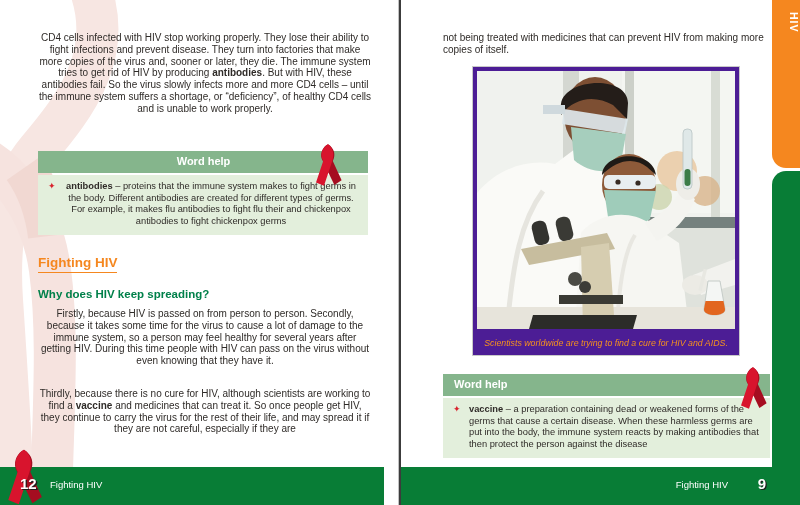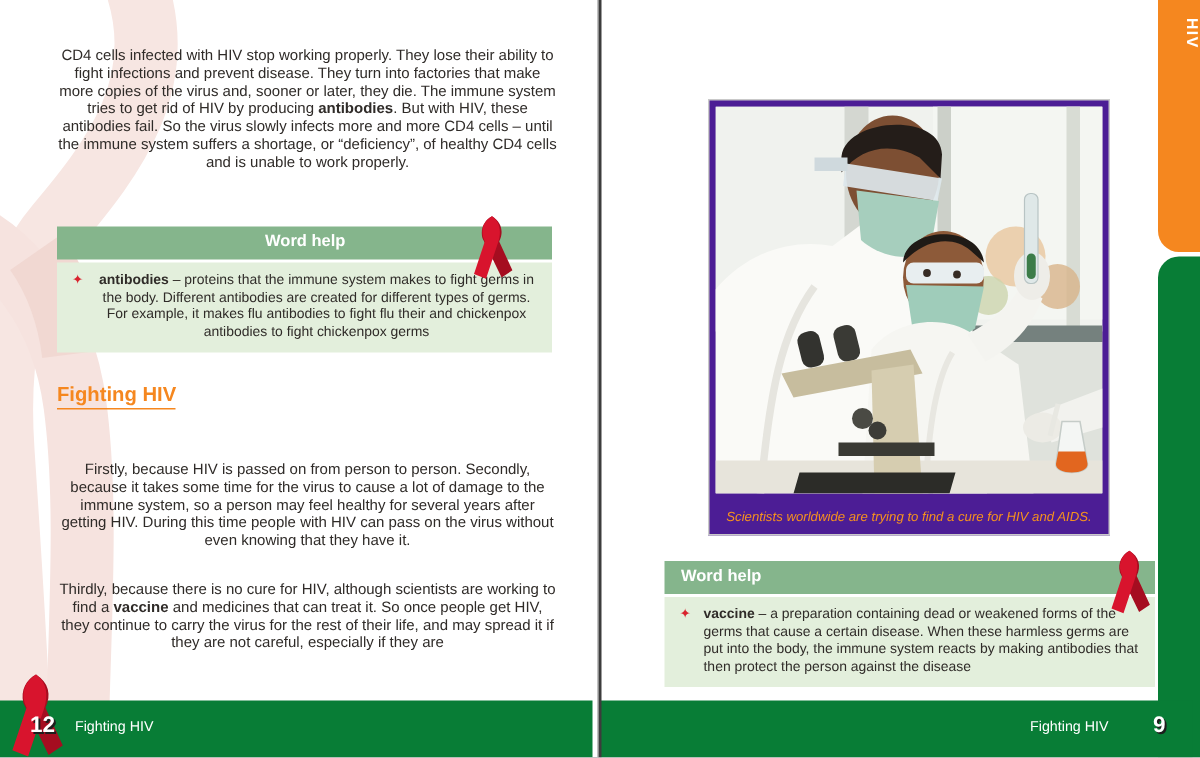--- a/index.html
+++ b/index.html
@@ -55,21 +55,21 @@
   #orange-tab{position:absolute;right:0;top:0;width:28px;height:168px;background:var(--orange-accent);z-index:2;border-bottom-left-radius:14px;}
   #hiv-tab-label{position:absolute;top:12px;left:0;width:100%;text-align:center;writing-mode:vertical-rl;color:#fff;font-weight:bold;font-size:10.5px;letter-spacing:1px;}
   #white-content{position:absolute;left:0;top:0;width:372px;height:467px;background:#fff;border-bottom-right-radius:32px;z-index:2;}
   #r-par1{position:absolute;left:43px;top:32px;width:322px;font-size:10px;line-height:11.8px;}
 
   
   #photo-card{position:absolute;left:72px;top:66px;width:268px;background:#4c1d95;border:1px solid #c9c9c9;padding:4px 4px 0 4px;}
   #photo-caption{font-size:8.8px;font-style:italic;color:var(--caption-orange);text-align:center;padding:5px 0 7px 0;}
 
   
-  .footer-bar{position:absolute;left:0;right:5px;bottom:0;height:38px;background:var(--green-bar);z-index:5;color:#fff;}
+  .footer-bar{position:absolute;left:0;right:16px;bottom:0;height:38px;background:var(--green-bar);z-index:5;color:#fff;}
   .footer-label{position:absolute;top:12px;font-size:9.5px;color:#fff;}
   .page-number{position:absolute;top:8px;font-size:15px;font-weight:bold;color:#fff;text-shadow:1.3px 1.3px 0 #1d1d1d;}
   #footer-left .page-number{left:20px;}
   #footer-left .footer-label{left:50px;}
   #footer-right .footer-label{right:56px;}
   #footer-right .page-number{right:18px;}
   #footer-ribbon{position:absolute;left:3px;top:-20px;}
 
   .bold{font-weight:bold;}
 </style>
@@ -94,20 +94,21 @@
         <span class="wordhelp-bullet">✦</span>
         <span><span class="bold">antibodies</span><span> – proteins that the immune system makes to fight germs in the body. Different antibodies are created for different types of germs. For example, it makes flu antibodies to fight flu their and chickenpox antibodies to fight chickenpox germs</span></span>
       </div>
       <svg class="wordhelp-ribbon" width="32" height="46" viewBox="0 0 40 56">
         <path d="M20 2 C28 7 30 15 26 23 L37 47 L28 53 L12 20 C10 12 14 5 20 2Z" fill="#a50d20"></path>
         <path d="M20 2 C12 7 10 15 14 23 L5 50 L15 54 L25 24 C28 15 27 7 20 2Z" fill="#d8142d"></path>
       </svg>
     </div>
 
     <h2 class="section-heading">Fighting HIV</h2>
+    <h3 class="sub-heading">Why does HIV keep spreading?</h3>
 
     <p class="body-par" id="l-par2">Firstly, because HIV is passed on from person to person. Secondly, because it takes some time for the virus to cause a lot of damage to the immune system, so a person may feel healthy for several years after getting HIV. During this time people with HIV can pass on the virus without even knowing that they have it.</p>
     <p class="body-par" id="l-par3"><span>Thirdly, because there is no cure for HIV, although scientists are working to find a </span><span class="bold">vaccine</span><span> and medicines that can treat it. So once people get HIV, they continue to carry the virus for the rest of their life, and may spread it if they are not careful, especially if they are</span></p>
 
     <div class="footer-bar" id="footer-left">
       <svg id="footer-ribbon" width="42" height="60" viewBox="0 0 40 56">
         <path d="M20 2 C28 7 30 15 26 23 L37 47 L28 53 L12 20 C10 12 14 5 20 2Z" fill="#a50d20"></path>
         <path d="M20 2 C12 7 10 15 14 23 L5 50 L15 54 L25 24 C28 15 27 7 20 2Z" fill="#d8142d"></path>
       </svg>
       <span class="page-number">12</span>
@@ -117,20 +118,21 @@
 
   <div class="page" id="page-right">
 
     <div id="green-strip"></div>
     <div id="orange-tab">
       <span id="hiv-tab-label">HIV</span>
     </div>
 
     <div id="white-content">
 
+      <p id="r-par1">not being treated with medicines that can prevent HIV from making more copies of itself.</p>
 
       <div id="photo-card">
         <svg width="258" height="258" viewBox="0 0 258 258">
 
           <rect x="0" y="0" width="258" height="258" fill="#eceeea"></rect>
           <rect x="0" y="0" width="258" height="150" fill="#f0f2ee"></rect>
           <rect x="86" y="0" width="16" height="150" fill="#d4d7d1"></rect>
           <rect x="145" y="0" width="113" height="142" fill="#f4f6f2"></rect>
           <rect x="148" y="0" width="9" height="150" fill="#ccd0c9"></rect>
           <rect x="234" y="0" width="9" height="150" fill="#d8dcd4"></rect>

